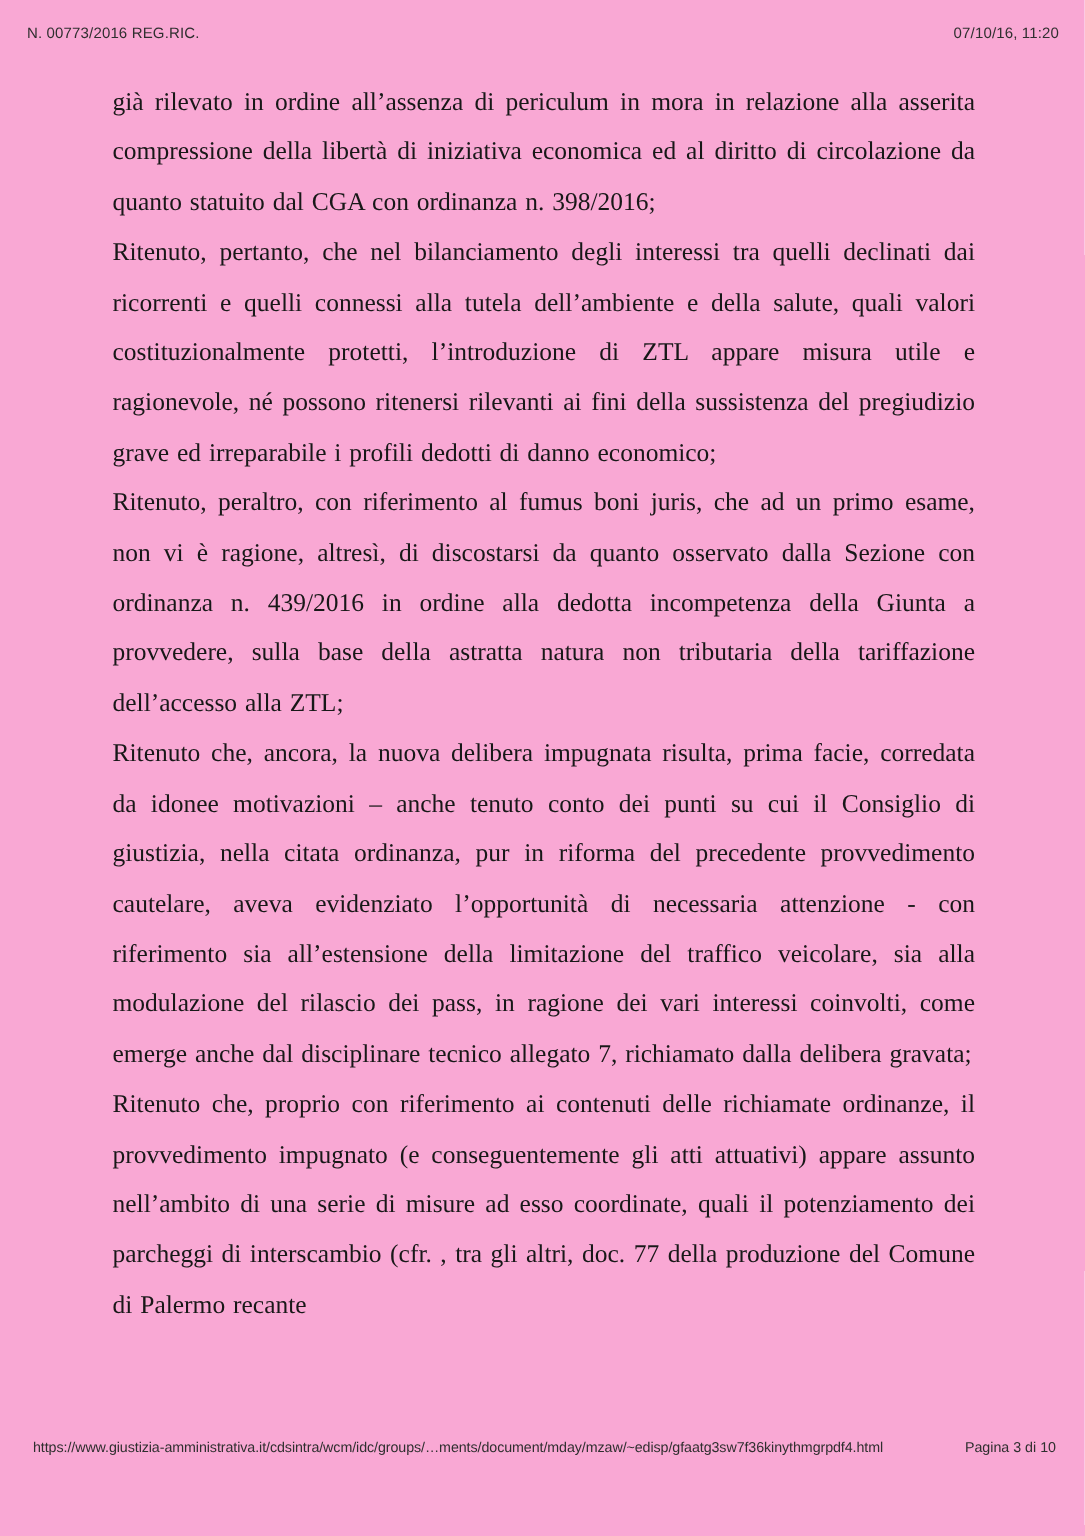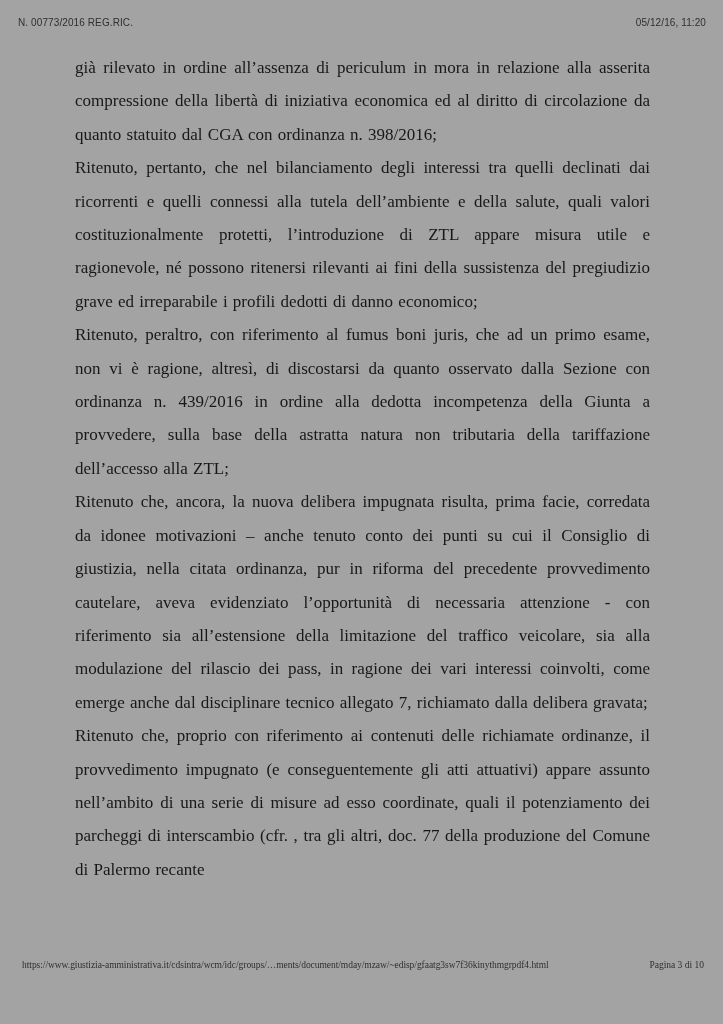--- a/index.html
+++ b/index.html
@@ -9,21 +9,21 @@
   }
   body {
     width: 723px;
     height: 1024px;
     position: relative;
     overflow: hidden;
   }
   .page {
     position: absolute;
     inset: 0;
-    background: #a3a3a3;
+    background: #f9a8d4;
   }
   .meta {
     position: absolute;
     display: flex;
     justify-content: space-between;
     align-items: baseline;
     font-family: "Liberation Sans", sans-serif;
     color: #2f2f2f;
   }
   .print-header {
@@ -31,21 +31,20 @@
     left: 18px;
     right: 17px;
     font-size: 10px;
     letter-spacing: 0.1px;
   }
   .print-footer {
     top: 960px;
     left: 22px;
     right: 19px;
     font-size: 9.5px;
-    font-family: Liberation Serif, serif;
   }
   .print-footer .url {
     letter-spacing: -0.05px;
     white-space: nowrap;
   }
   .print-footer .page-num {
     white-space: nowrap;
     padding-left: 20px;
   }
   .body-text {
@@ -64,21 +63,21 @@
     word-spacing: 1px;
   }
 </style>
 </head>
 <body>
 
 <div class="page">
 
   <header class="meta print-header">
     <span>N. 00773/2016 REG.RIC.</span>
-    <span>05/12/16, 11:20</span>
+    <span>07/10/16, 11:20</span>
   </header>
 
   <main class="body-text">
     <p>già rilevato in ordine all’assenza di periculum in mora in relazione alla asserita compressione della libertà di iniziativa economica ed al diritto di circolazione da quanto statuito dal CGA con ordinanza n. 398/2016;</p>
     <p>Ritenuto, pertanto, che nel bilanciamento degli interessi tra quelli declinati dai ricorrenti e quelli connessi alla tutela dell’ambiente e della salute, quali valori costituzionalmente protetti, l’introduzione di ZTL appare misura utile e ragionevole, né possono ritenersi rilevanti ai fini della sussistenza del pregiudizio grave ed irreparabile i profili dedotti di danno economico;</p>
     <p>Ritenuto, peraltro, con riferimento al fumus boni juris, che ad un primo esame, non vi è ragione, altresì, di discostarsi da quanto osservato dalla Sezione con ordinanza n. 439/2016 in ordine alla dedotta incompetenza della Giunta a provvedere, sulla base della astratta natura non tributaria della tariffazione dell’accesso alla ZTL;</p>
     <p>Ritenuto che, ancora, la nuova delibera impugnata risulta, prima facie, corredata da idonee motivazioni – anche tenuto conto dei punti su cui il Consiglio di giustizia, nella citata ordinanza, pur in riforma del precedente provvedimento cautelare, aveva evidenziato l’opportunità di necessaria attenzione - con riferimento sia all’estensione della limitazione del traffico veicolare, sia alla modulazione del rilascio dei pass, in ragione dei vari interessi coinvolti, come emerge anche dal disciplinare tecnico allegato 7, richiamato dalla delibera gravata;</p>
     <p>Ritenuto che, proprio con riferimento ai contenuti delle richiamate ordinanze, il provvedimento impugnato (e conseguentemente gli atti attuativi) appare assunto nell’ambito di una serie di misure ad esso coordinate, quali il potenziamento dei parcheggi di interscambio (cfr. , tra gli altri, doc. 77 della produzione del Comune di Palermo recante</p>
   </main>
 

